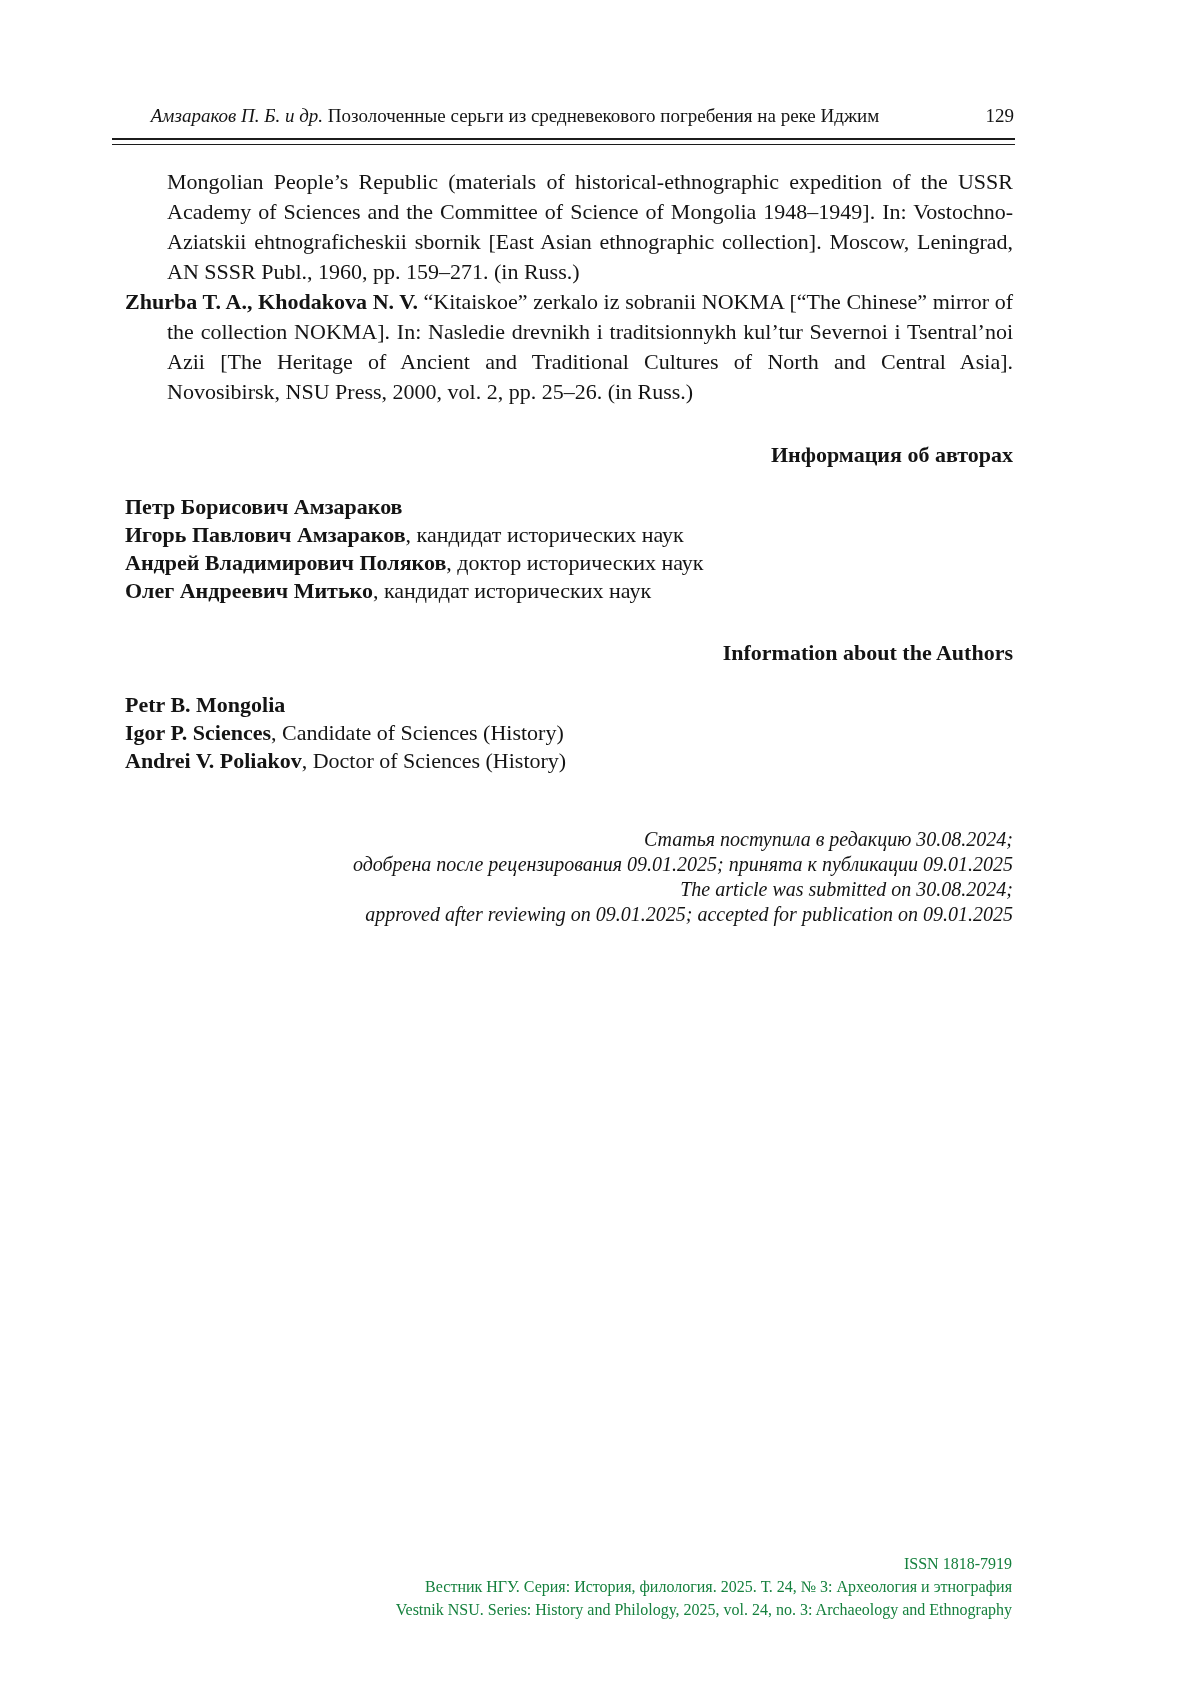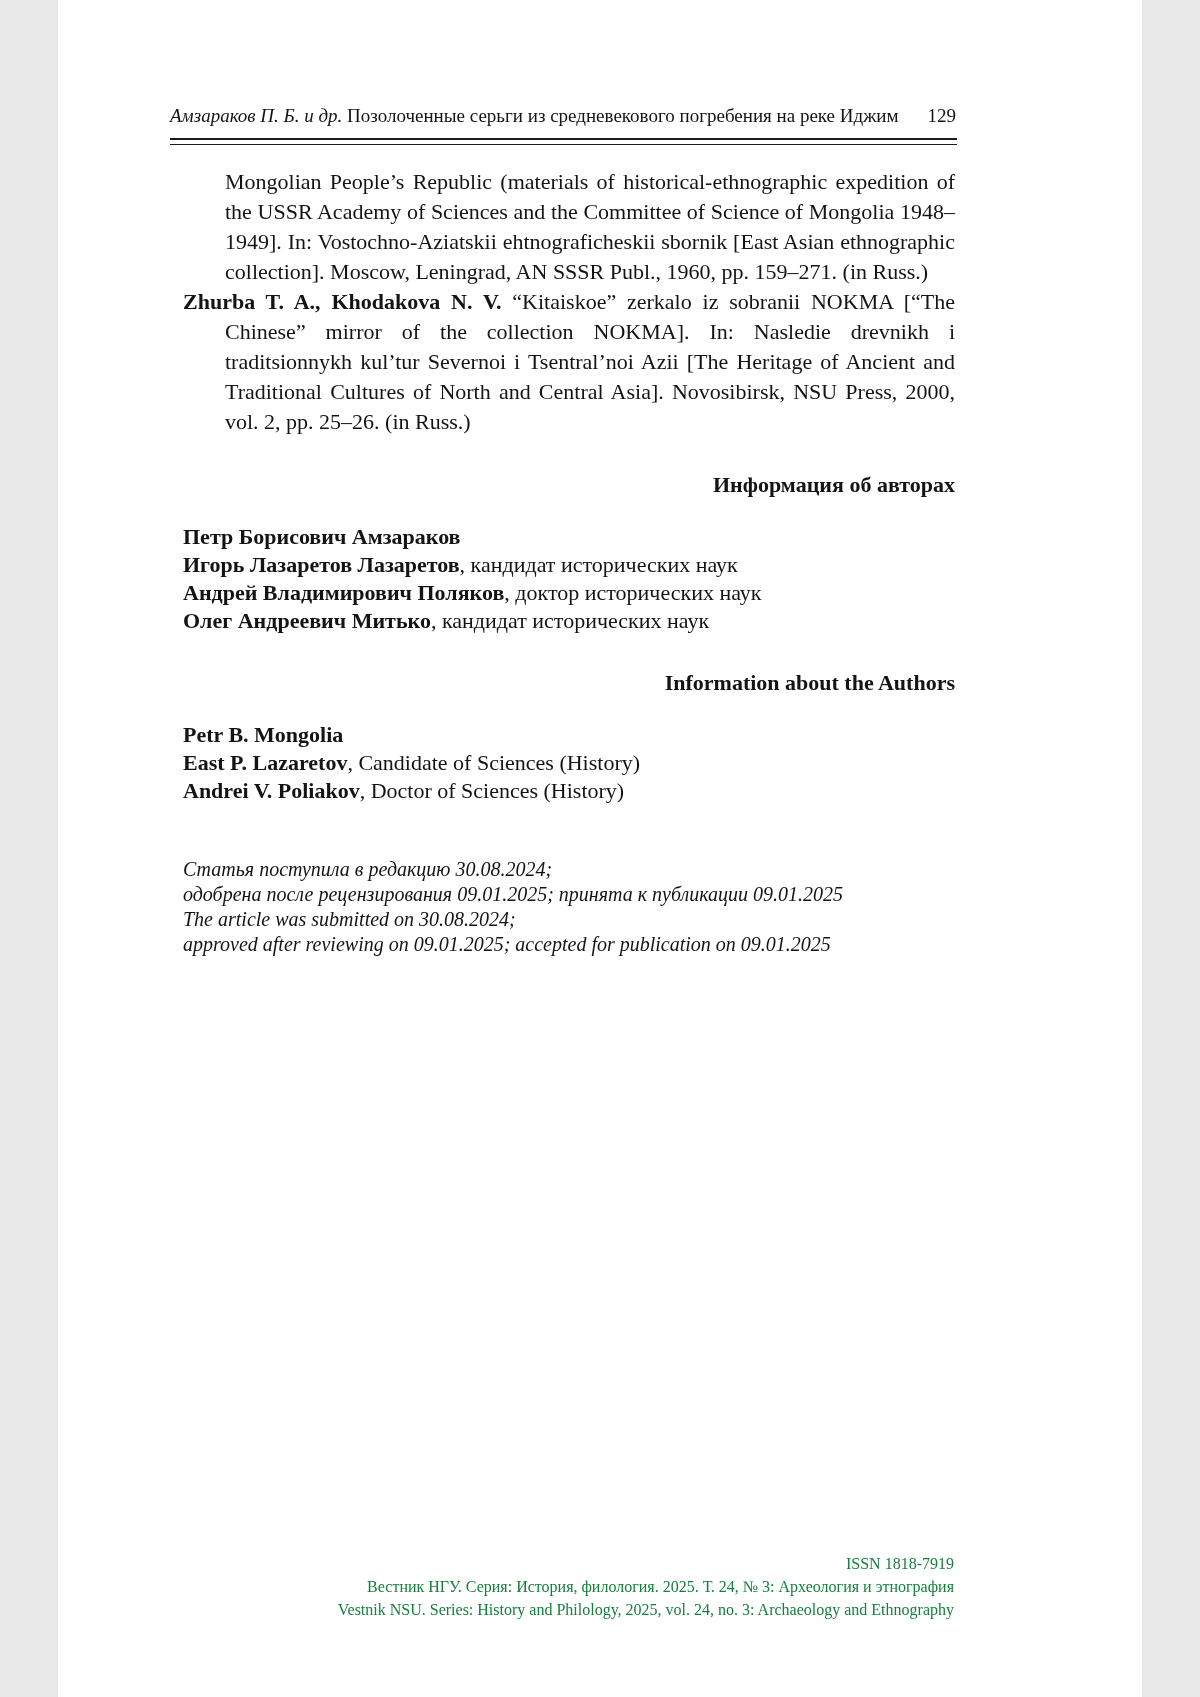--- a/index.html
+++ b/index.html
@@ -1,18 +1,18 @@
 <!DOCTYPE html>
 <html><head>
 <meta charset="utf-8">
 <style>
   html, body { margin: 0; padding: 0; background: #e8e8e8; }
   .page {
     position: relative;
-    width: 1084px;
+    width: 1200px;
     height: 1697px;
     margin: 0 auto;
     background: #ffffff;
     color: #141414;
     font-family: "Liberation Serif", "DejaVu Serif", serif;
     box-sizing: border-box;
     overflow: hidden;
   }
   
   .runhead {
@@ -65,21 +65,21 @@
   }
   .authors-block {
     margin: 24px 187px 0 125px;
     font-size: 22px;
     line-height: 28px;
   }
   .author-name { font-weight: bold; }
   
   .dates-block {
     margin: 52px 187px 0 125px;
-    text-align: left;
+    text-align: right;
     font-style: italic;
     font-size: 20px;
     line-height: 25px;
   }
   
   .footer {
     position: absolute;
     top: 1528px;
     right: 188px;
     left: 125px;
@@ -109,37 +109,37 @@
       <span class="ref-authors">Zhurba T. A., Khodakova N. V.</span><span> “Kitaiskoe” zerkalo iz sobranii NOKMA [“The Chinese” mirror of the collection NOKMA]. In: Nasledie drevnikh i traditsionnykh kul’tur Severnoi i Tsentral’noi Azii [The Heritage of Ancient and Traditional Cultures of North and Central Asia]. Novosibirsk, NSU Press, 2000, vol. 2, pp. 25–26. (in Russ.)</span>
     </div>
   </div>
 
   <div class="section-heading">Информация об авторах</div>
   <div class="authors-block">
     <div>
       <span class="author-name">Петр Борисович Амзараков</span><span></span>
     </div>
     <div>
-      <span class="author-name">Игорь Лазаретов Лазаретов</span><span>, кандидат исторических наук</span>
+      <span class="author-name">Игорь Павлович Амзараков</span><span>, кандидат исторических наук</span>
     </div>
     <div>
       <span class="author-name">Андрей Владимирович Поляков</span><span>, доктор исторических наук</span>
     </div>
     <div>
       <span class="author-name">Олег Андреевич Митько</span><span>, кандидат исторических наук</span>
     </div>
   </div>
 
   <div class="section-heading">Information about the Authors</div>
   <div class="authors-block">
     <div>
       <span class="author-name">Petr B. Mongolia</span><span></span>
     </div>
     <div>
-      <span class="author-name">East P. Lazaretov</span><span>, Candidate of Sciences (History)</span>
+      <span class="author-name">Igor P. Sciences</span><span>, Candidate of Sciences (History)</span>
     </div>
     <div>
       <span class="author-name">Andrei V. Poliakov</span><span>, Doctor of Sciences (History)</span>
     </div>
   </div>
 
   <div class="dates-block">
     <div>Статья поступила в редакцию 30.08.2024;</div>
     <div>одобрена после рецензирования 09.01.2025; принята к публикации 09.01.2025</div>
     <div>The article was submitted on 30.08.2024;</div>

